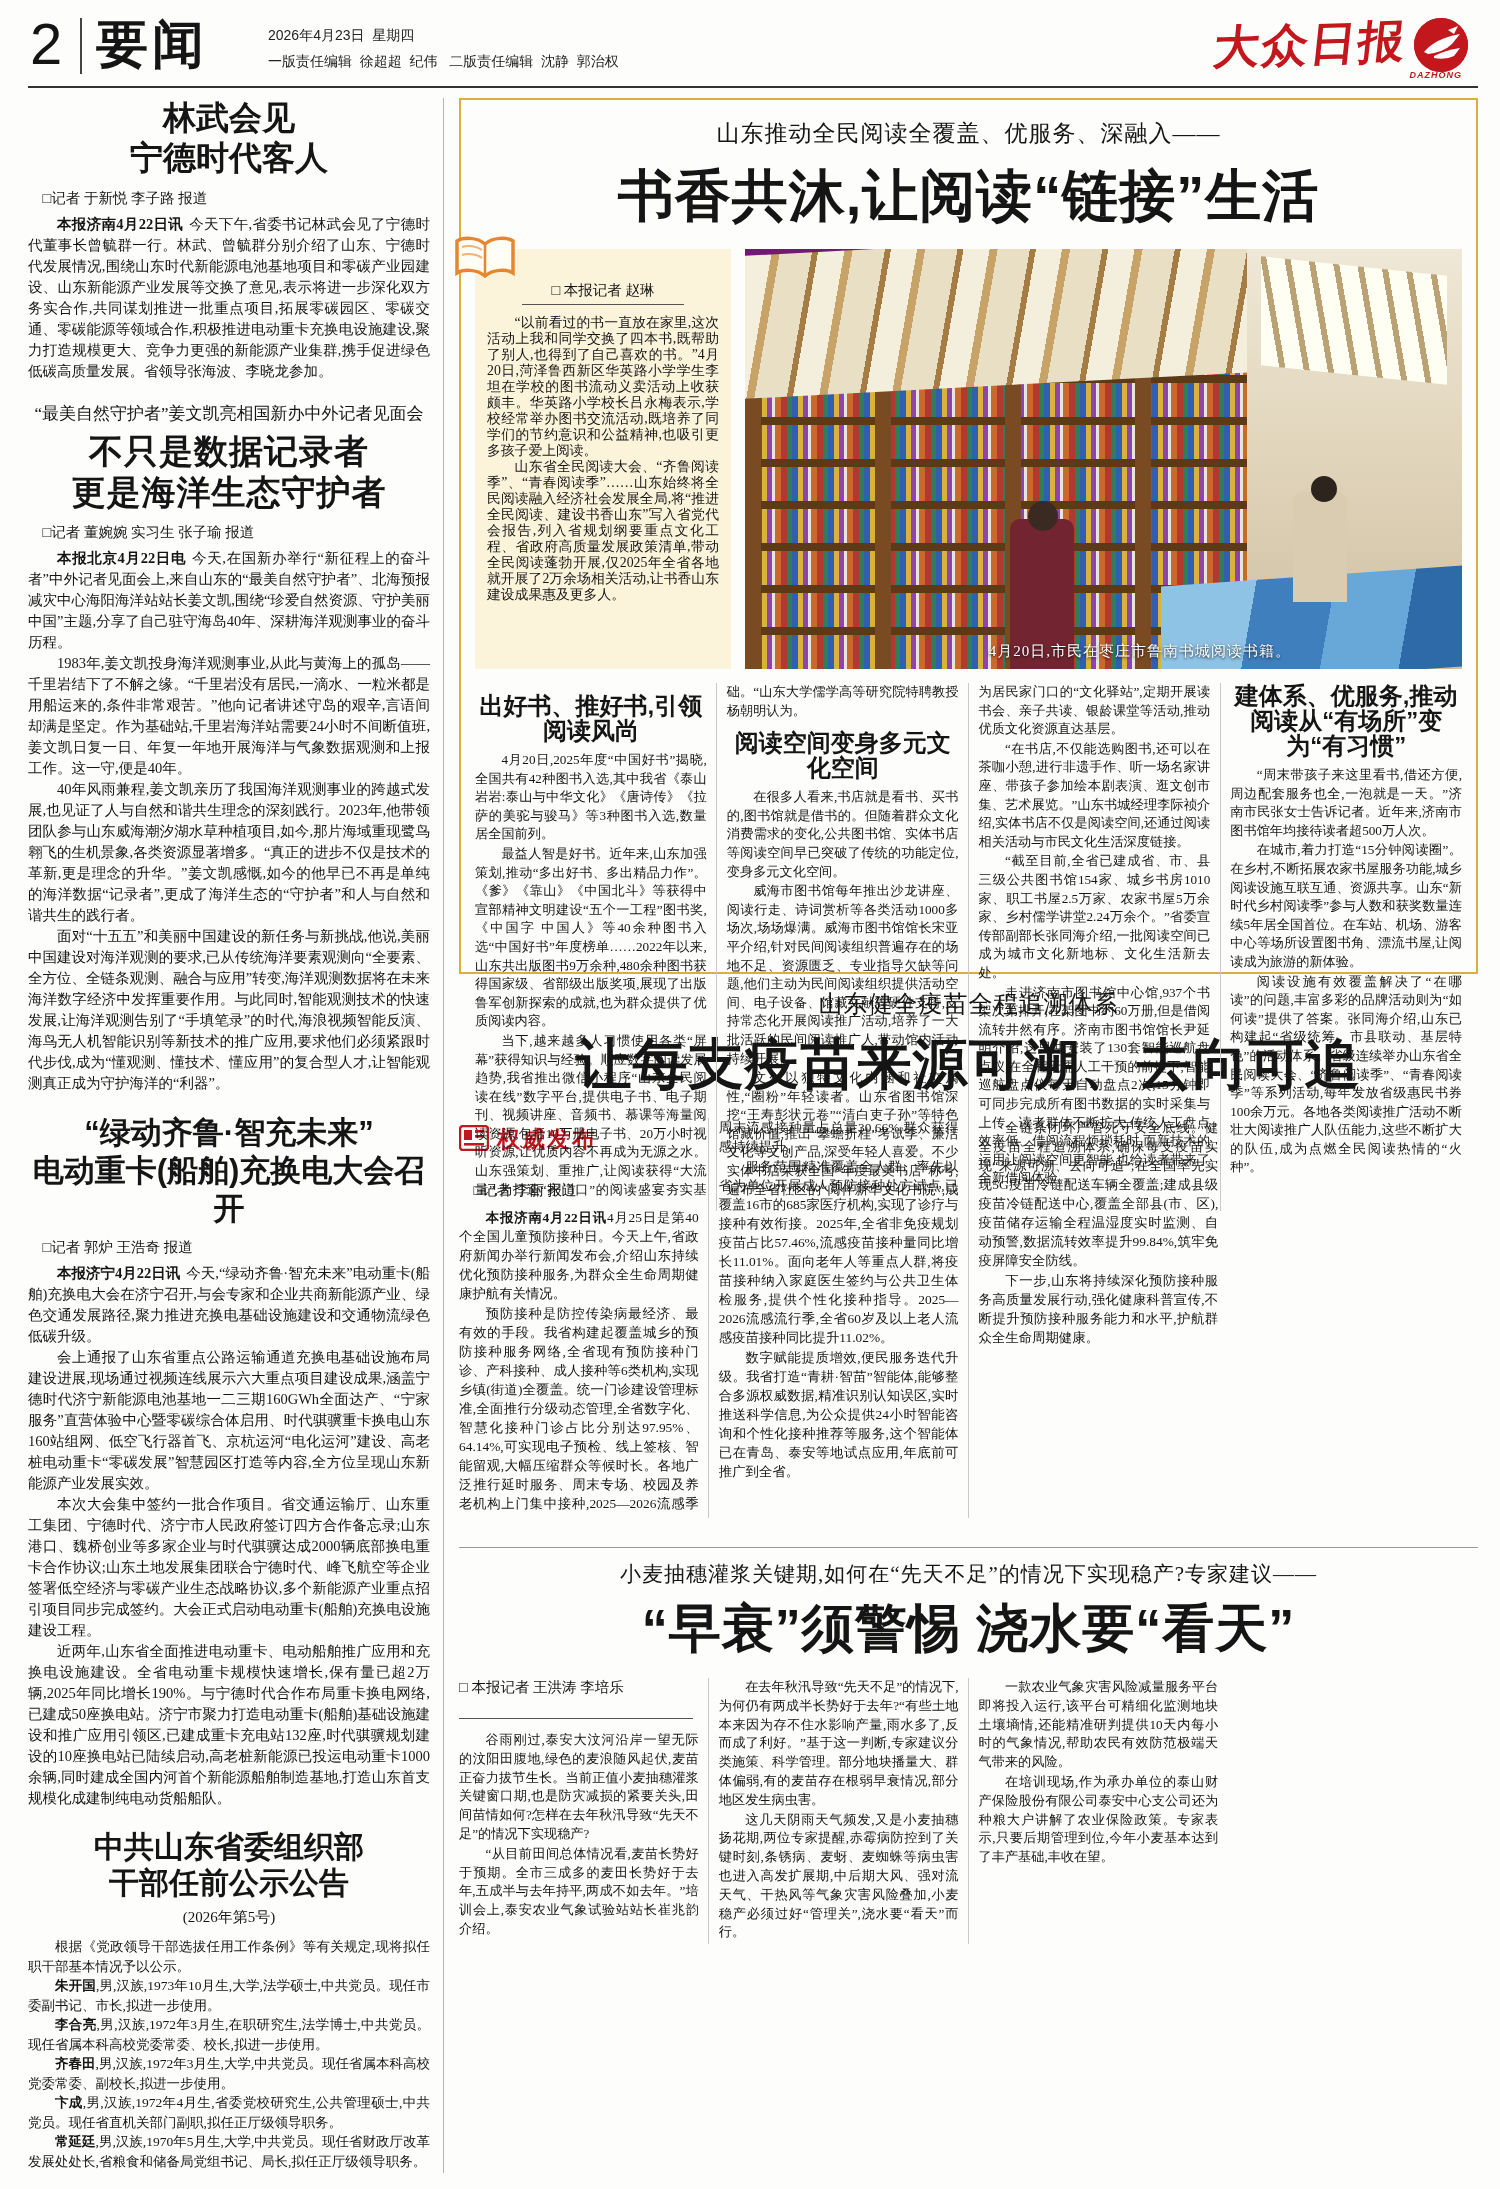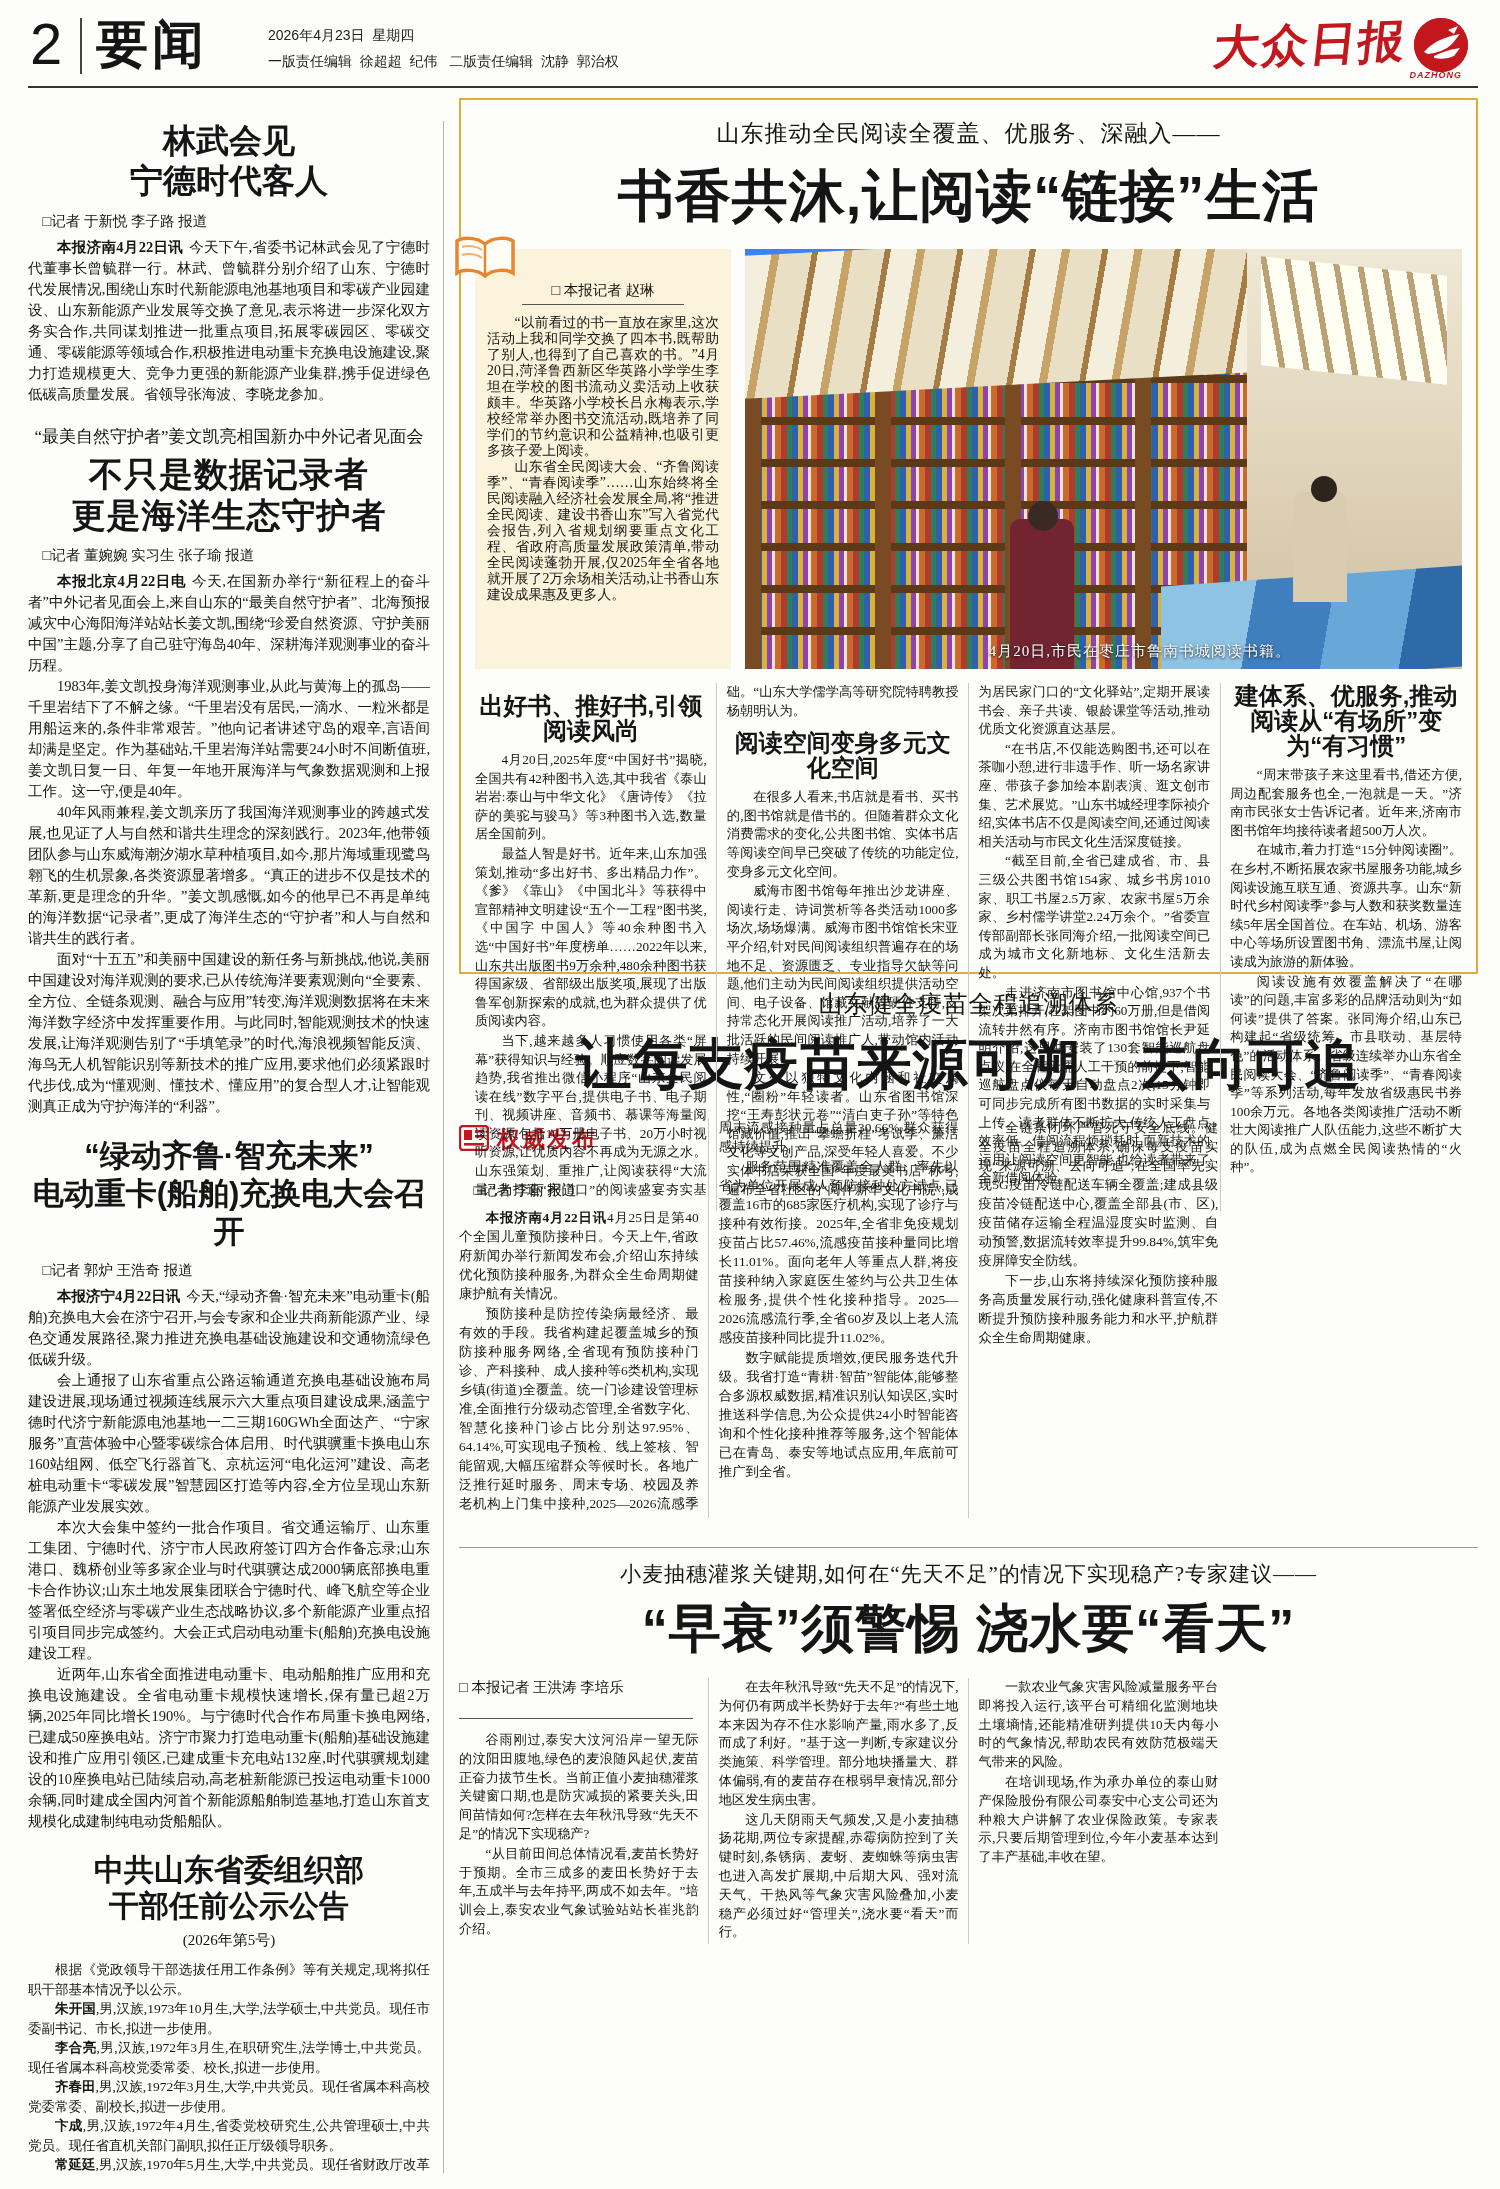--- a/index.html
+++ b/index.html
@@ -16,21 +16,21 @@
            font-size:14px;color:#222;line-height:26px;white-space:pre;}
   .masthead{position:absolute;right:10px;top:4px;display:flex;align-items:center;gap:8px;}
   .masthead-cn{font-size:46px;color:#c2181d;font-weight:700;transform:skewX(-8deg) rotate(-2deg);
            font-family:"Liberation Serif",serif;letter-spacing:2px;}
   .emblem{width:54px;height:54px;border-radius:50%;background:#c2181d;position:relative;}
   .masthead-en{position:absolute;right:6px;top:56px;font-size:9px;color:#c2181d;font-weight:700;
            font-family:"Liberation Sans",sans-serif;font-style:italic;letter-spacing:1px;}
   .hdr-rule{position:absolute;top:86px;left:28px;right:22px;height:2px;background:#333;}
   
   .main{position:absolute;top:98px;left:28px;right:22px;bottom:16px;display:flex;}
-  .colL{width:402px;flex:none;border-right:1px solid #b5b5b5;padding-right:13px;overflow:hidden;margin-top:23px;}
+  .colL{width:402px;flex:none;border-right:1px solid #b5b5b5;padding-right:13px;overflow:hidden;}
   .colR{flex:1;padding-left:15px;overflow:hidden;}
   
   .art{margin-bottom:20px;}
   .a-title{font-family:"Liberation Sans",sans-serif;font-weight:700;text-align:center;line-height:1.22;}
   .a1 .a-title{font-size:33px;}
   .kicker-s{font-size:17px;text-align:center;margin:4px 0 6px;}
   .a2 .a-title{font-size:34px;letter-spacing:1px;}
   .a3 .a-title{font-size:31px;}
   .byline{font-size:14.5px;margin:10px 0 6px;text-indent:1em;}
   .a-body p{margin:0;font-size:14.5px;line-height:21px;text-align:justify;text-indent:2em;}
@@ -45,21 +45,21 @@
   .f-kicker{text-align:center;font-size:23px;letter-spacing:1px;margin:8px 0 2px;}
   .f-title{text-align:center;font-family:"Liberation Sans",sans-serif;font-weight:700;
            font-size:56px;letter-spacing:1px;margin:10px 0 14px;}
   .f-top{display:flex;gap:14px;height:420px;}
   .lead{width:256px;flex:none;background:#fbf3da;padding:32px 12px 10px;box-sizing:border-box;position:relative;}
   .book-ico{position:absolute;left:-22px;top:-14px;}
   .f-byline{text-align:center;font-size:14.5px;border-bottom:1px solid #555;display:block;
             width:70%;margin:0 auto 10px;padding-bottom:4px;}
   .lead p{margin:0;font-size:13.8px;line-height:16px;text-align:justify;text-indent:2em;}
   
-  .photo{flex:1;position:relative;overflow:hidden;background:#3b82f6;}
+  .photo{flex:1;position:relative;overflow:hidden;background:#701a75;}
   .ph-ceil{position:absolute;left:0;top:0;right:0;height:34%;
       background:repeating-linear-gradient(100deg,#f4efdd 0 26px,#c8a368 26px 34px,#e9dfc4 34px 66px,#a57c44 66px 72px);
       transform:skewY(-3deg) translateY(-12px);}
   .ph-books{position:absolute;left:0;top:18%;width:72%;bottom:0;
       background:repeating-linear-gradient(90deg,#b03a2e 0 6px,#2e7d5b 6px 11px,#2f5fae 11px 17px,#d9b23a 17px 22px,#8e44ad 22px 27px,#e8e4da 27px 30px,#c96a2a 30px 36px);}
   .ph-shelfrows{position:absolute;left:0;top:18%;width:72%;bottom:0;
       background:repeating-linear-gradient(0deg,transparent 0 34px,#5d3a17 34px 42px);}
   .ph-pillars{position:absolute;left:0;top:10%;width:72%;bottom:0;
       background:repeating-linear-gradient(90deg,#7a4a22 0 16px,transparent 16px 130px);}
   .ph-right{position:absolute;right:0;top:0;width:30%;height:100%;

